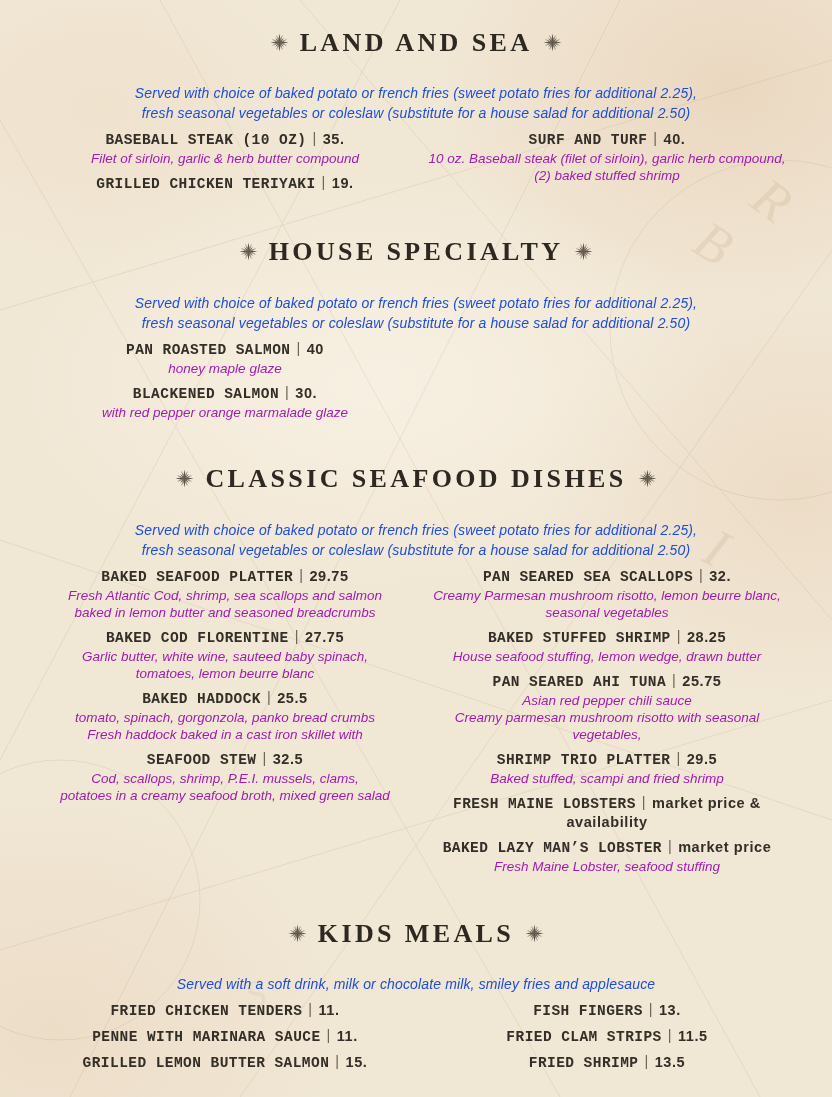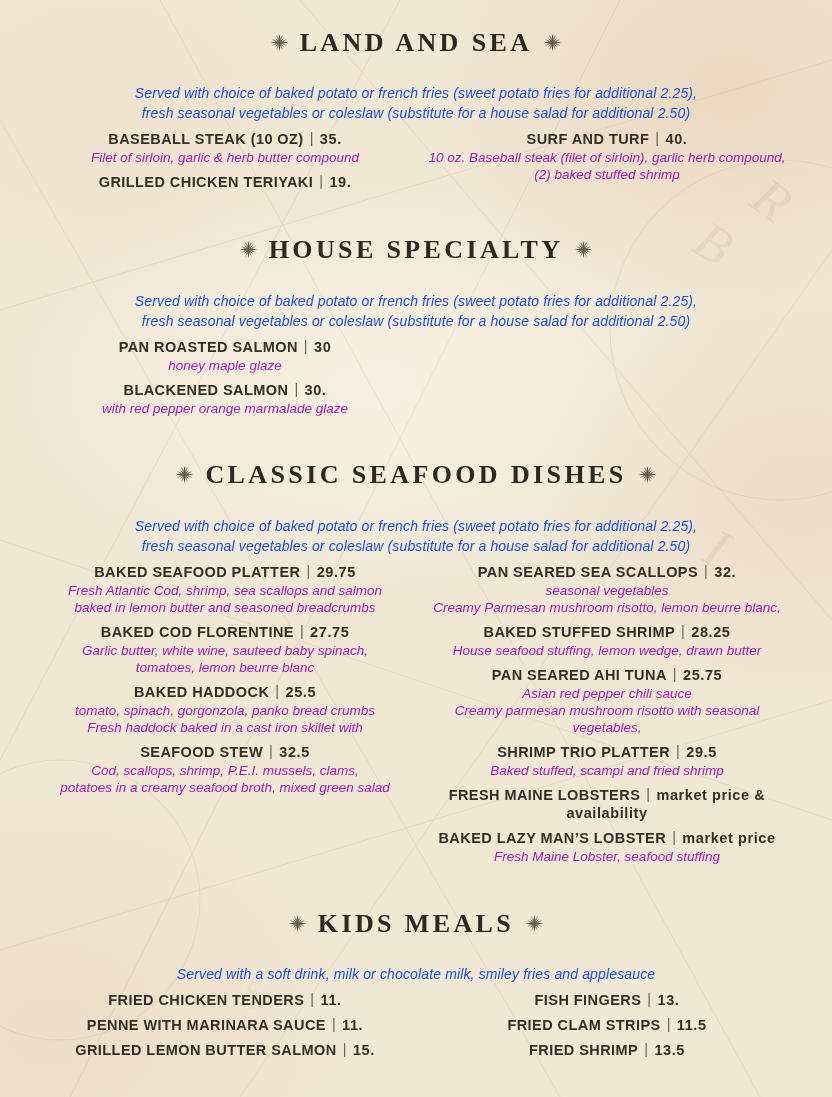--- a/index.html
+++ b/index.html
@@ -29,21 +29,21 @@
   .section-subtitle { text-align:center; color:#1d4ed8; }
   .section-subtitle .sub-line {
     font-style:italic; font-size:14px; line-height:20px; letter-spacing:0.01em;
   }
 
   .section-columns { display:grid; grid-template-columns:50% 50%; margin-top:7px; align-items:start; }
   .menu-col { text-align:center; padding:0 6px; }
 
   .menu-item { margin-bottom:7px; }
   .item-name-line { font-size:14.5px; line-height:18px; font-weight:700; color:#332e27; letter-spacing:0.03em; }
-  .item-name { text-transform:uppercase; }
+  .item-name { text-transform:uppercase;font-family:Liberation Mono, monospace; }
   .sep { font-weight:400; color:#6a6257; padding:0 6px; position:relative; top:-1px; }
   .item-price { letter-spacing:0.04em; }
   .item-desc { margin-top:1px; }
   .item-desc .desc-line { font-style:italic; font-size:13.5px; line-height:17px; color:#a21caf; }
 
   .section--kids-meals .menu-item { margin-bottom:7px; }
   .section--kids-meals .item-name-line { line-height:18px; }
 </style>
 </head>
 <body>
@@ -204,21 +204,21 @@
       </svg>
     </div>
     <div class="section-subtitle">
         <div class="sub-line">Served with choice of baked potato or french fries (sweet potato fries for additional 2.25),</div>
         <div class="sub-line">fresh seasonal vegetables or coleslaw (substitute for a house salad for additional 2.50)</div>
       </div>
     <div class="section-columns">
         <div class="menu-col">
   <div class="menu-item">
     <div class="item-name-line">
-      <span class="item-name">Pan Roasted Salmon</span><span class="sep">|</span><span class="item-price">30</span>
+      <span class="item-name">Pan Roasted Salmon</span><span class="sep">|</span><span class="item-price">40</span>
     </div>
     <div class="item-desc">
               <div class="desc-line">honey maple glaze</div>
             </div>
   </div>
 
   <div class="menu-item">
     <div class="item-name-line">
       <span class="item-name">Blackened Salmon</span><span class="sep">|</span><span class="item-price">30.</span>
     </div>
@@ -323,22 +323,22 @@
               <div class="desc-line">potatoes in a creamy seafood broth, mixed green salad</div>
             </div>
   </div>
 </div>
         <div class="menu-col">
   <div class="menu-item">
     <div class="item-name-line">
       <span class="item-name">Pan Seared Sea Scallops</span><span class="sep">|</span><span class="item-price">32.</span>
     </div>
     <div class="item-desc">
+              <div class="desc-line">Creamy Parmesan mushroom risotto, lemon beurre blanc,</div>
               <div class="desc-line">seasonal vegetables</div>
-              <div class="desc-line">Creamy Parmesan mushroom risotto, lemon beurre blanc,</div>
             </div>
   </div>
 
   <div class="menu-item">
     <div class="item-name-line">
       <span class="item-name">Baked Stuffed Shrimp</span><span class="sep">|</span><span class="item-price">28.25</span>
     </div>
     <div class="item-desc">
               <div class="desc-line">House seafood stuffing, lemon wedge, drawn butter</div>
             </div>

